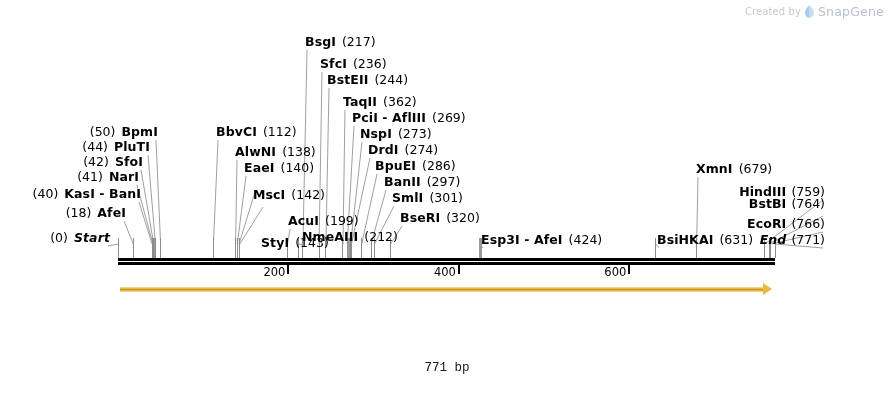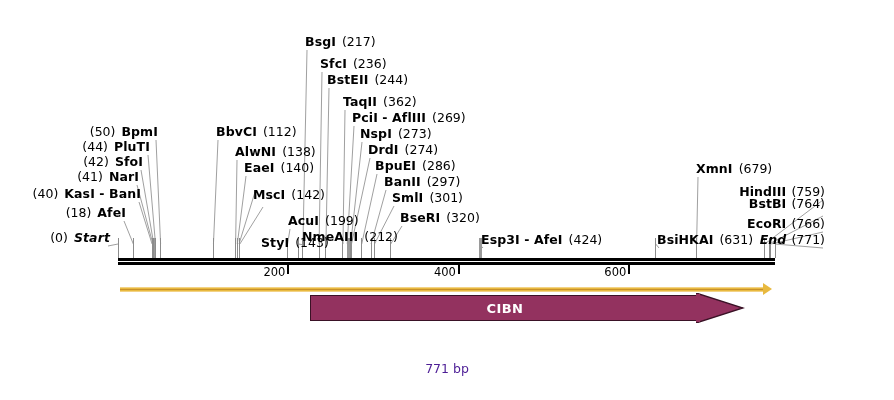--- a/index.html
+++ b/index.html
@@ -203,28 +203,39 @@
   }
   .title-block .name {
     font-size: 15.5px;
     font-weight: bold;
     color: #000;
     letter-spacing: .2px;
   }
   .title-block .bp {
     margin-top: 3px;
     font-size: 12.5px;
-    color: #4c1d95;
+    color: #0f172a;
+    font-family: Liberation Mono, monospace;
   }
 </style>
 </head>
 <body>
 
 <div id="map">
 
+  <div class="watermark">
+    <span>Created by</span>
+    <span class="sg-logo">
+      <svg width="9" height="13" viewBox="0 0 9 13">
+        <path d="M4.5 0 C7 3 9 5 9 7.6 C9 10.6 7 13 4.5 13 Z" fill="#c9dff0"></path>
+        <path d="M4.5 0 C2 3 0 5 0 7.6 C0 10.6 2 13 4.5 13 Z" fill="#9fcdee"></path>
+      </svg>
+    </span>
+    <span class="sg-name">SnapGene</span>
+  </div>
 
   <svg class="leaders" id="leader-svg">
       <path d="M108 246 L118 244" stroke="#a0a0a0" stroke-width="1" fill="none"></path>
       <path d="M124 221 L133.3385214007782 244" stroke="#a0a0a0" stroke-width="1" fill="none"></path>
       <path d="M139 202 L152.08560311284046 244" stroke="#a0a0a0" stroke-width="1" fill="none"></path>
       <path d="M137 185 L152.93774319066148 244" stroke="#a0a0a0" stroke-width="1" fill="none"></path>
       <path d="M141 170 L153.7898832684825 244" stroke="#a0a0a0" stroke-width="1" fill="none"></path>
       <path d="M148 155 L155.4941634241245 244" stroke="#a0a0a0" stroke-width="1" fill="none"></path>
       <path d="M156 140 L160.6070038910506 244" stroke="#a0a0a0" stroke-width="1" fill="none"></path>
       <path d="M218 140 L213.4396887159533 244" stroke="#a0a0a0" stroke-width="1" fill="none"></path>
@@ -338,26 +349,18 @@
       <div class="label" style="left: 825px; top: 233px; text-align: center;"><span class="enz ital">End</span><span class="pos">(771)</span></div>
     </div>
 
   <div class="orf-yellow">
     <div class="bar">
         <div class="core"></div>
       </div>
     <div class="head"></div>
   </div>
 
-  <div class="cibn">
-    <div class="body"></div>
-    <svg class="head-outline" viewBox="0 0 49 30">
-      <path d="M0 0 L47 15 L0 30 Z" fill="#93325f" stroke="#3a1226" stroke-width="1.4"></path>
-      <rect x="0" y="1" width="4" height="28" fill="#93325f"></rect>
-    </svg>
-    <div class="cibn-label">CIBN</div>
-  </div>
 
   <div class="title-block">
     <div class="bp">771 bp</div>
   </div>
 
 </div>
 
 </body></html>

